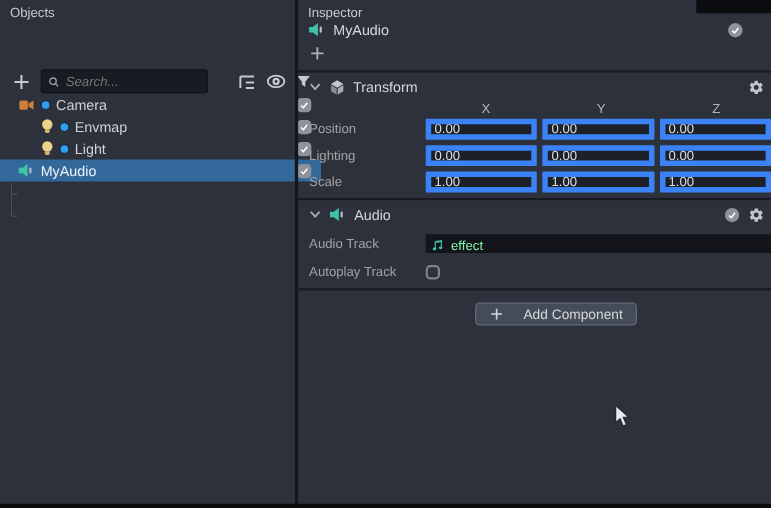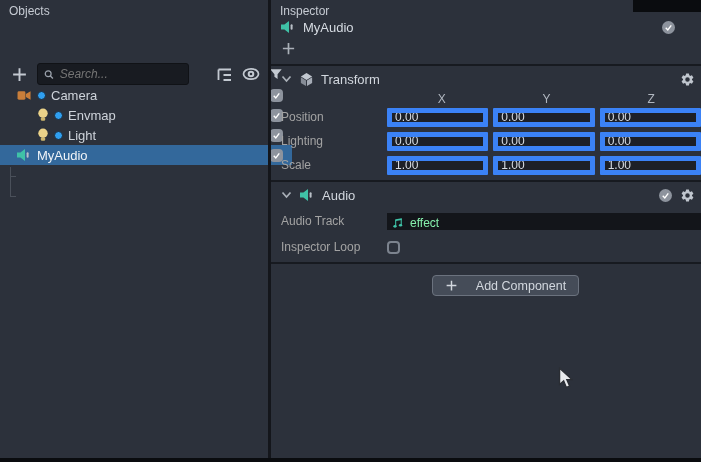--- a/index.html
+++ b/index.html
@@ -302,21 +302,21 @@
               <rect x="4.2" y="2.6" width="1.4" height="9" fill="#3fc2a7"></rect>
               <rect x="11.6" y="1.6" width="1.4" height="8.6" fill="#3fc2a7"></rect>
               <ellipse cx="4" cy="11.8" rx="2.2" ry="1.7" fill="#3fc2a7"></ellipse>
               <ellipse cx="11.4" cy="10.4" rx="2.2" ry="1.7" fill="#3fc2a7"></ellipse>
             </svg>
           <span>effect</span>
         </span>
       </div>
 
       <div class="prop-row autoplay-row">
-        <span class="prop-label">Inspector Loop</span>
+        <span class="prop-label">Autoplay Track</span>
         <span class="cb" data-checked="false"></span>
       </div>
     </div>
 
     <div class="h-divider" style="margin-top:1px;"></div>
 
     <div class="add-comp-wrap">
       <button class="add-comp-btn">
         <svg width="13" height="13" viewBox="0 0 16 16">
             <path d="M8 2v12M2 8h12" stroke="#d2d7de" stroke-width="1.8"></path>

